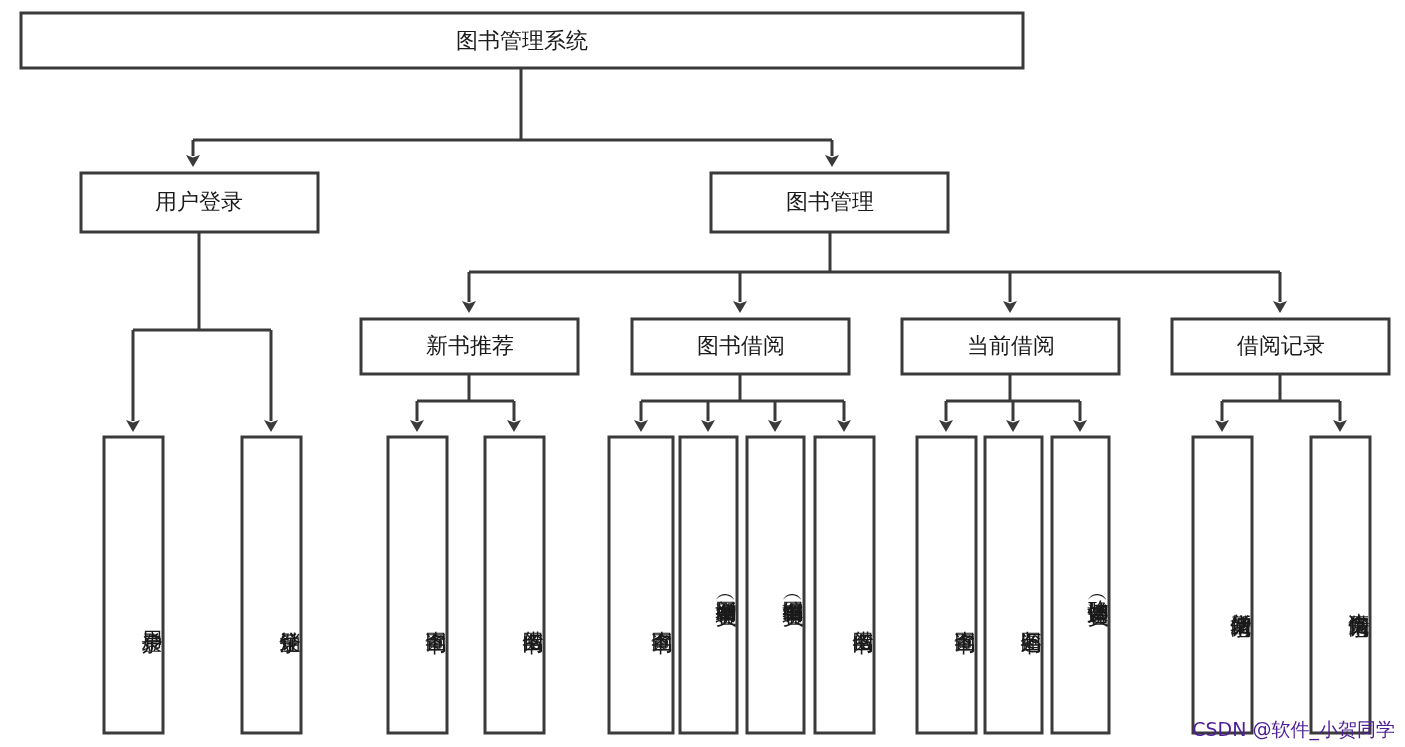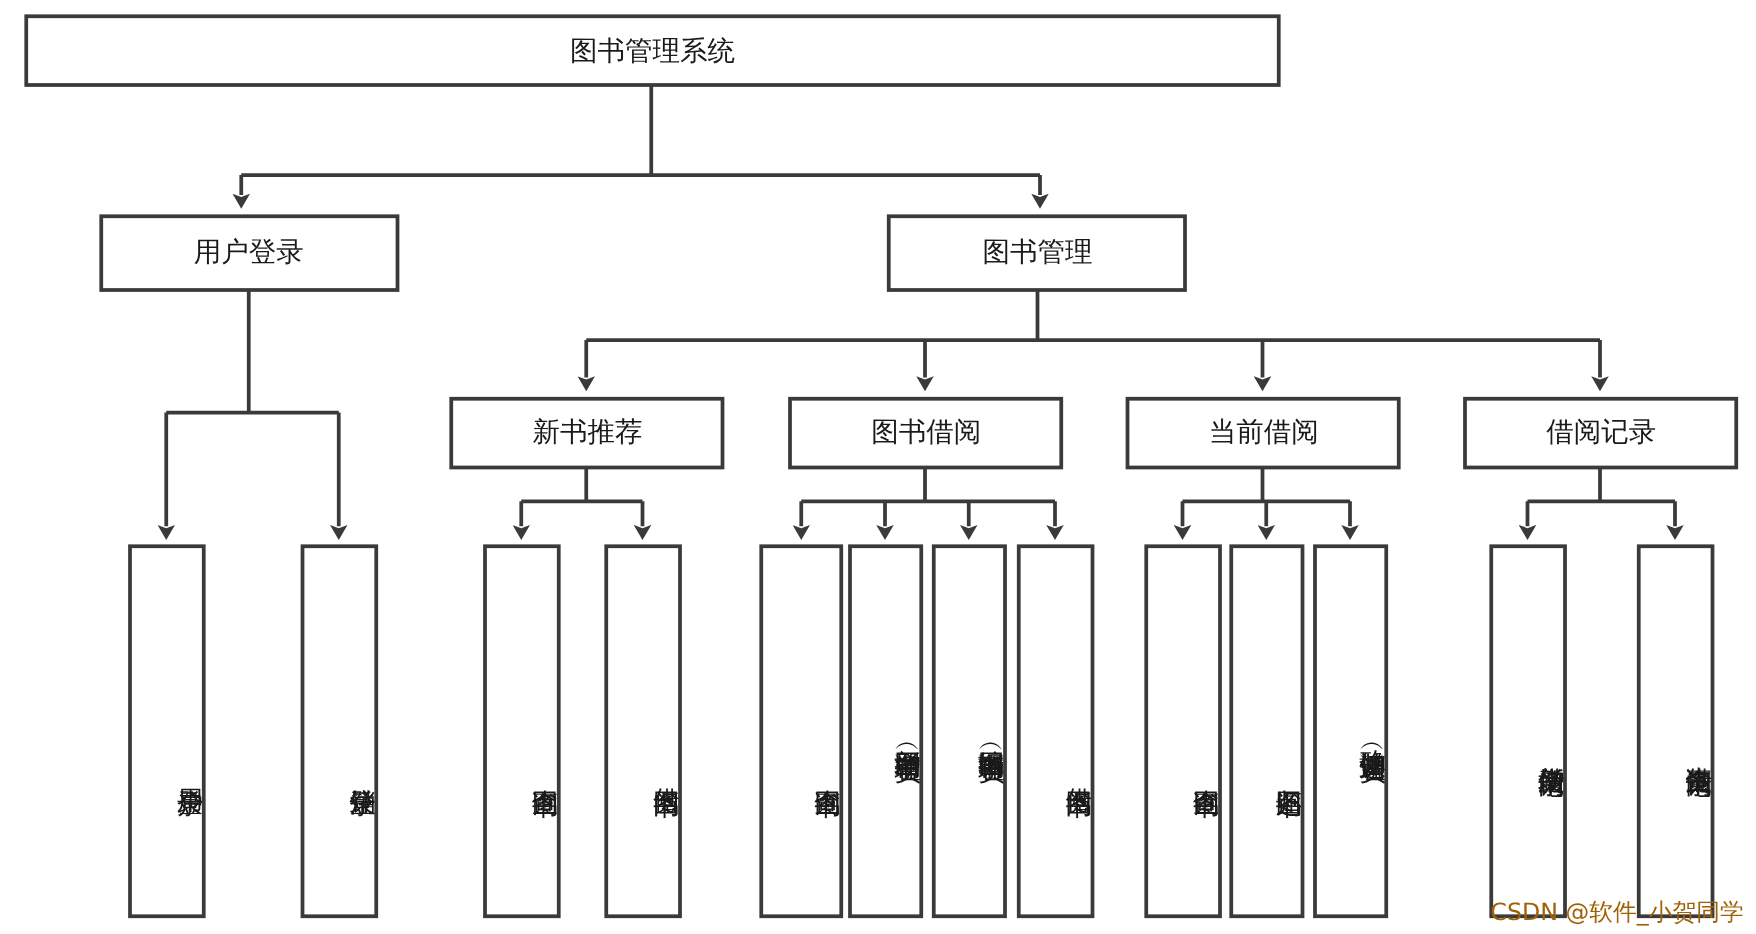--- a/index.html
+++ b/index.html
@@ -66,21 +66,21 @@
     align-items: flex-start;
     justify-content: center;
     pointer-events: none;
   }
   .watermark {
     position: absolute;
     right: 10px;
     bottom: 4px;
     font-family: "DejaVu Sans", "Liberation Sans", sans-serif;
     font-size: 19px;
-    color: #a16207;
+    color: #4c1d95;
     white-space: nowrap;
     user-select: none;
   }
 </style>
 </head>
 <body>
 
 <div id="diagram-root">
 
   <svg class="diagram" viewBox="0 0 1405 747" xmlns="http://www.w3.org/2000/svg">

